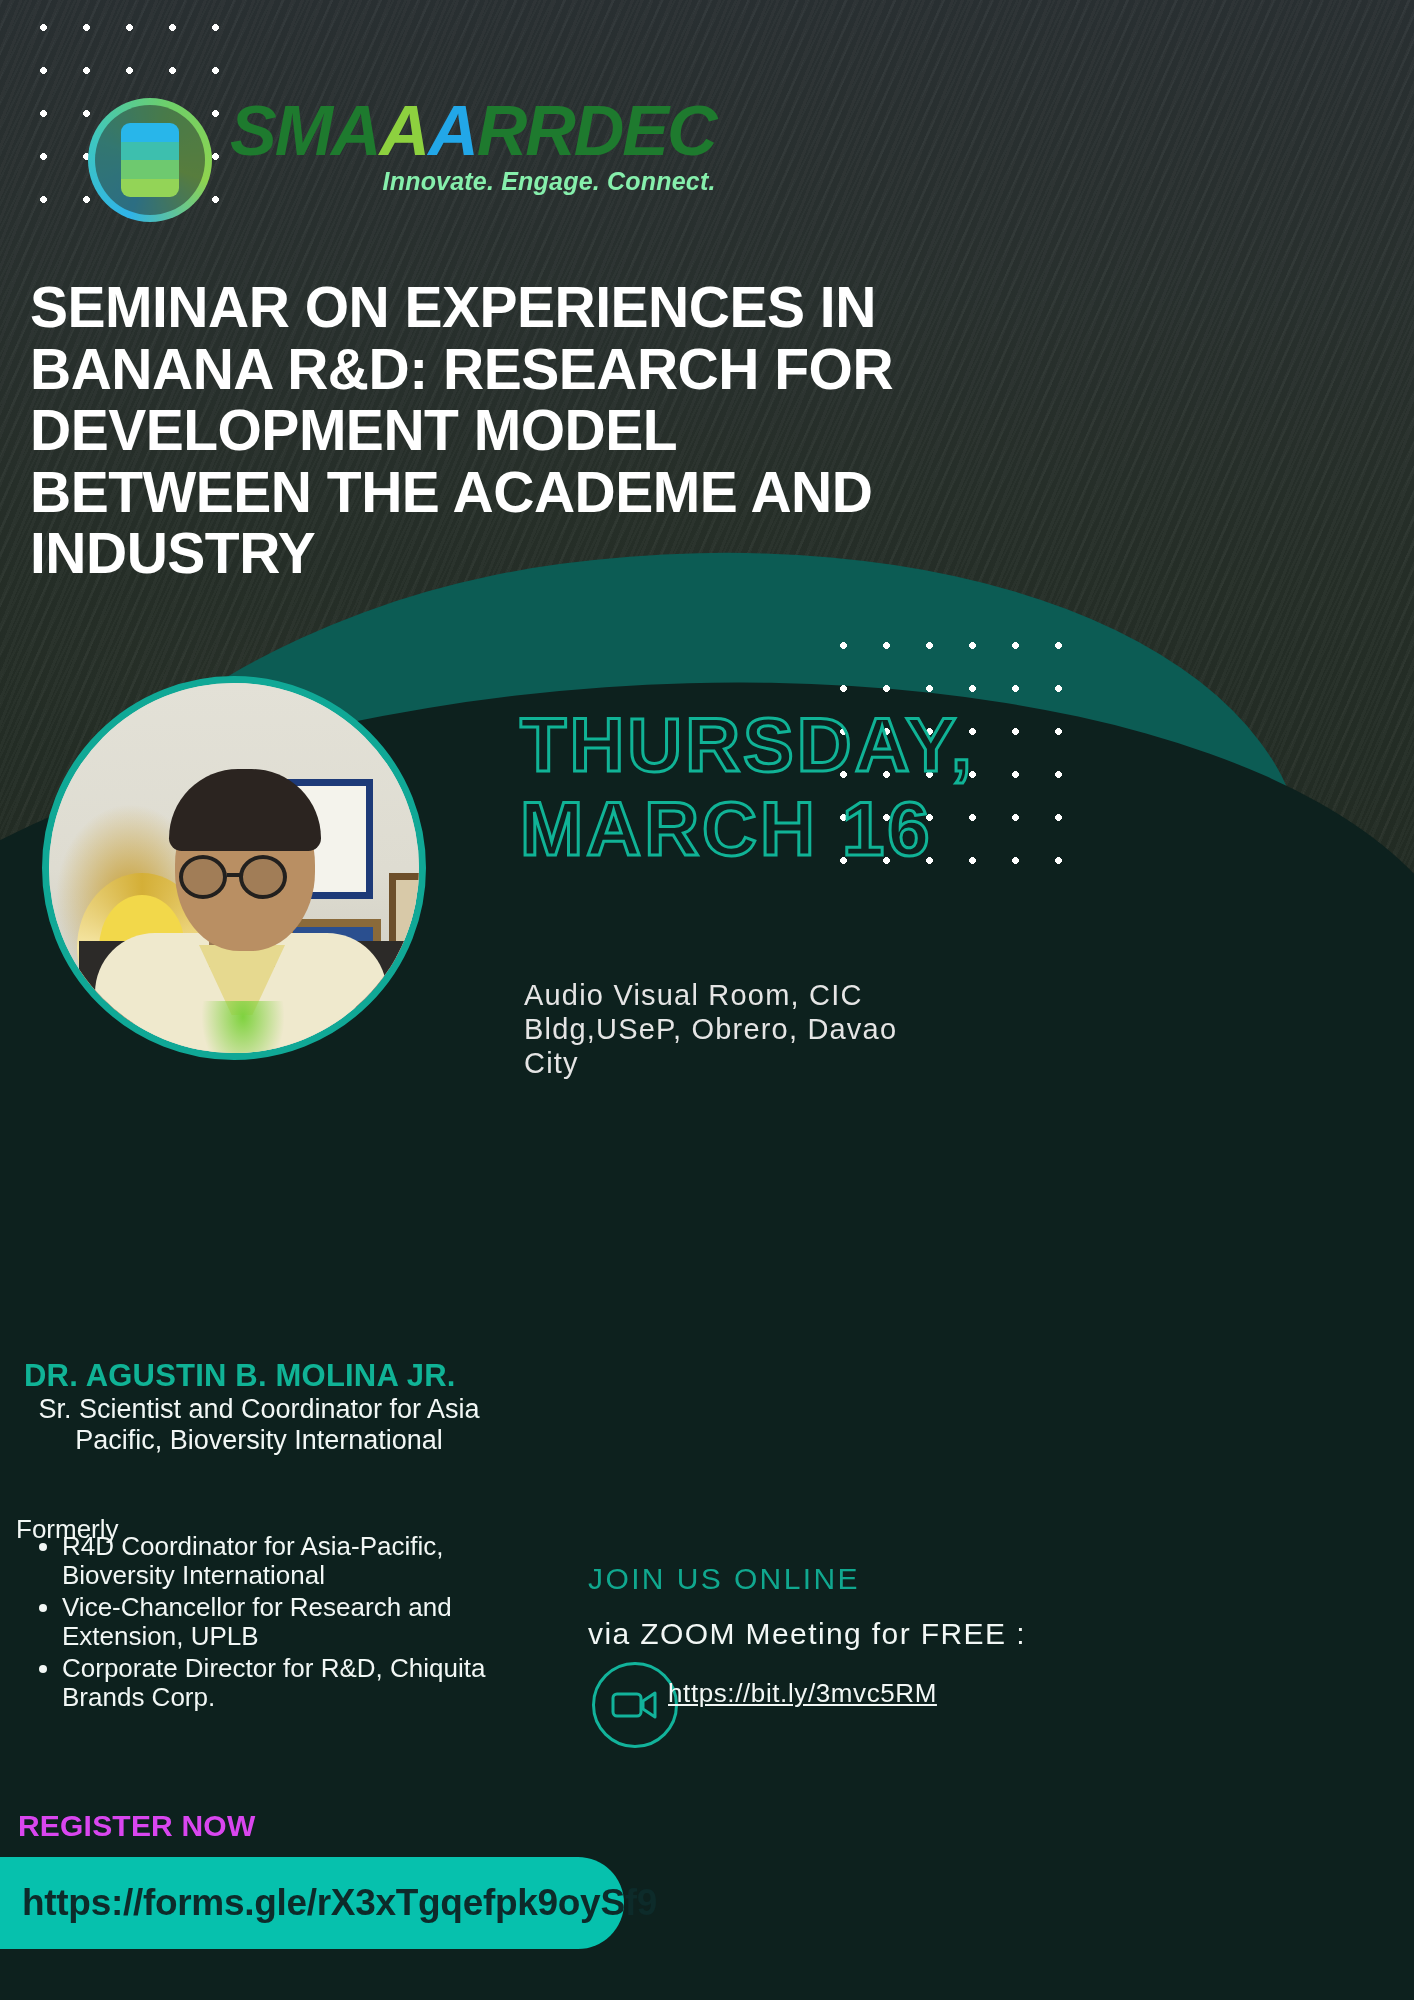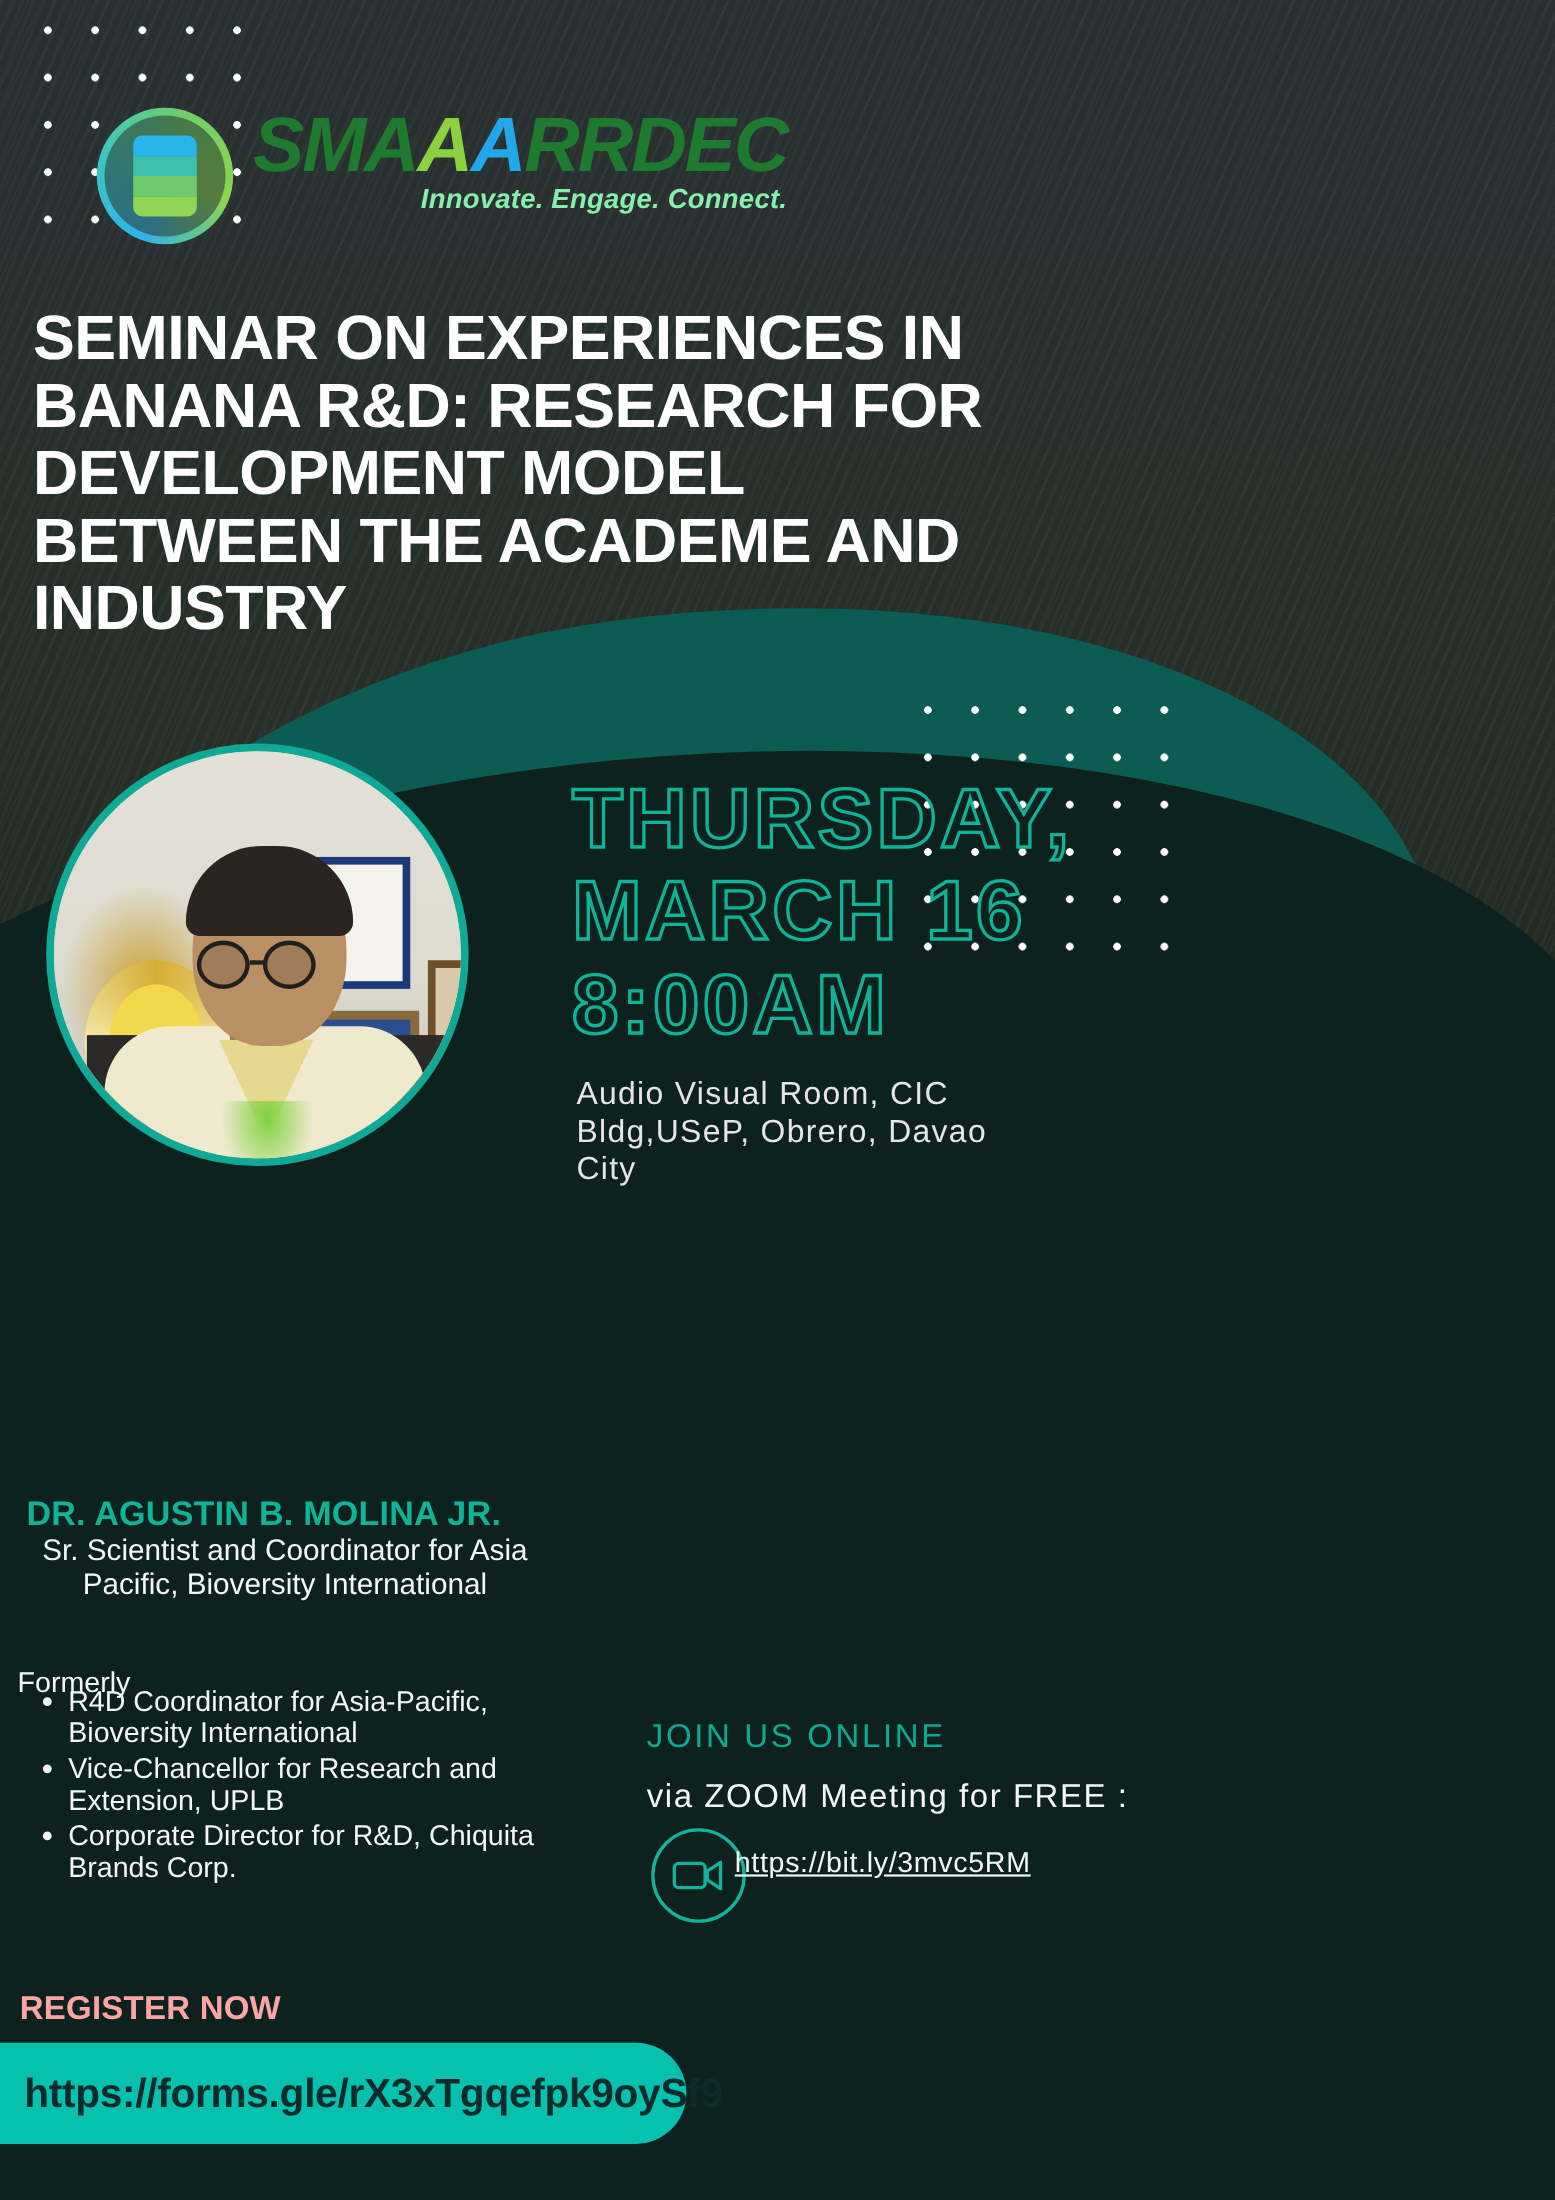--- a/index.html
+++ b/index.html
@@ -142,21 +142,21 @@
   .join-title{ position:absolute; left:588px; top:1562px; color:#10a88f;
     font-size:30px; letter-spacing:2.4px; }
   .join-sub{ position:absolute; left:588px; top:1617px; color:#f2f7f5;
     font-size:30px; letter-spacing:1.4px; }
   .cam-circle{ position:absolute; left:592px; top:1662px; width:86px; height:86px;
     border:3px solid #12b39b; border-radius:50%; display:flex; align-items:center; justify-content:center; }
   .zoom-url{ position:absolute; left:668px; top:1678px; color:#f2f7f5;
     font-size:26px; letter-spacing:.6px; }
 
   
-  .reg-now{ position:absolute; left:18px; top:1809px; color:#fca5a5;
+  .reg-now{ position:absolute; left:18px; top:1809px; color:#d946ef;
     font-size:30px; font-weight:800; letter-spacing:.2px; }
   .reg-pill{ position:absolute; left:-24px; top:1857px; width:648px; height:92px;
     background:#06c1ad; border-radius:0 46px 46px 0; display:flex; align-items:center; }
   .reg-url{ margin-left:46px; color:#0d2b2a; font-size:37px; font-weight:800; letter-spacing:-.3px; }
 </style>
 </head>
 <body>
 
 <div class="photo-bg"></div>
 <div class="curve-mid"></div>
@@ -196,21 +196,20 @@
   <div class="hair"></div>
   <div class="glass-l"></div>
   <div class="glass-r"></div>
   <div class="bridge"></div>
   <div class="leaf"></div>
 </div>
 
 <div class="date-block">
   <div class="date-line l1">THURSDAY,</div>
   <div class="date-line l2">MARCH 16</div>
-  <div class="date-line l3">8:00AM</div>
 </div>
 <div class="venue">Audio Visual Room, CIC Bldg,USeP, Obrero, Davao City</div>
 
 <div class="sp-name">DR. AGUSTIN B. MOLINA JR.</div>
 <div class="sp-role">Sr. Scientist and Coordinator for Asia Pacific, Bioversity International</div>
 <div class="formerly">Formerly</div>
 <ul class="bullets">
   <li> R4D Coordinator for Asia-Pacific, Bioversity International</li>
   <li>Vice-Chancellor for Research and Extension, UPLB</li>
   <li>Corporate Director for R&amp;D, Chiquita Brands Corp.</li>

